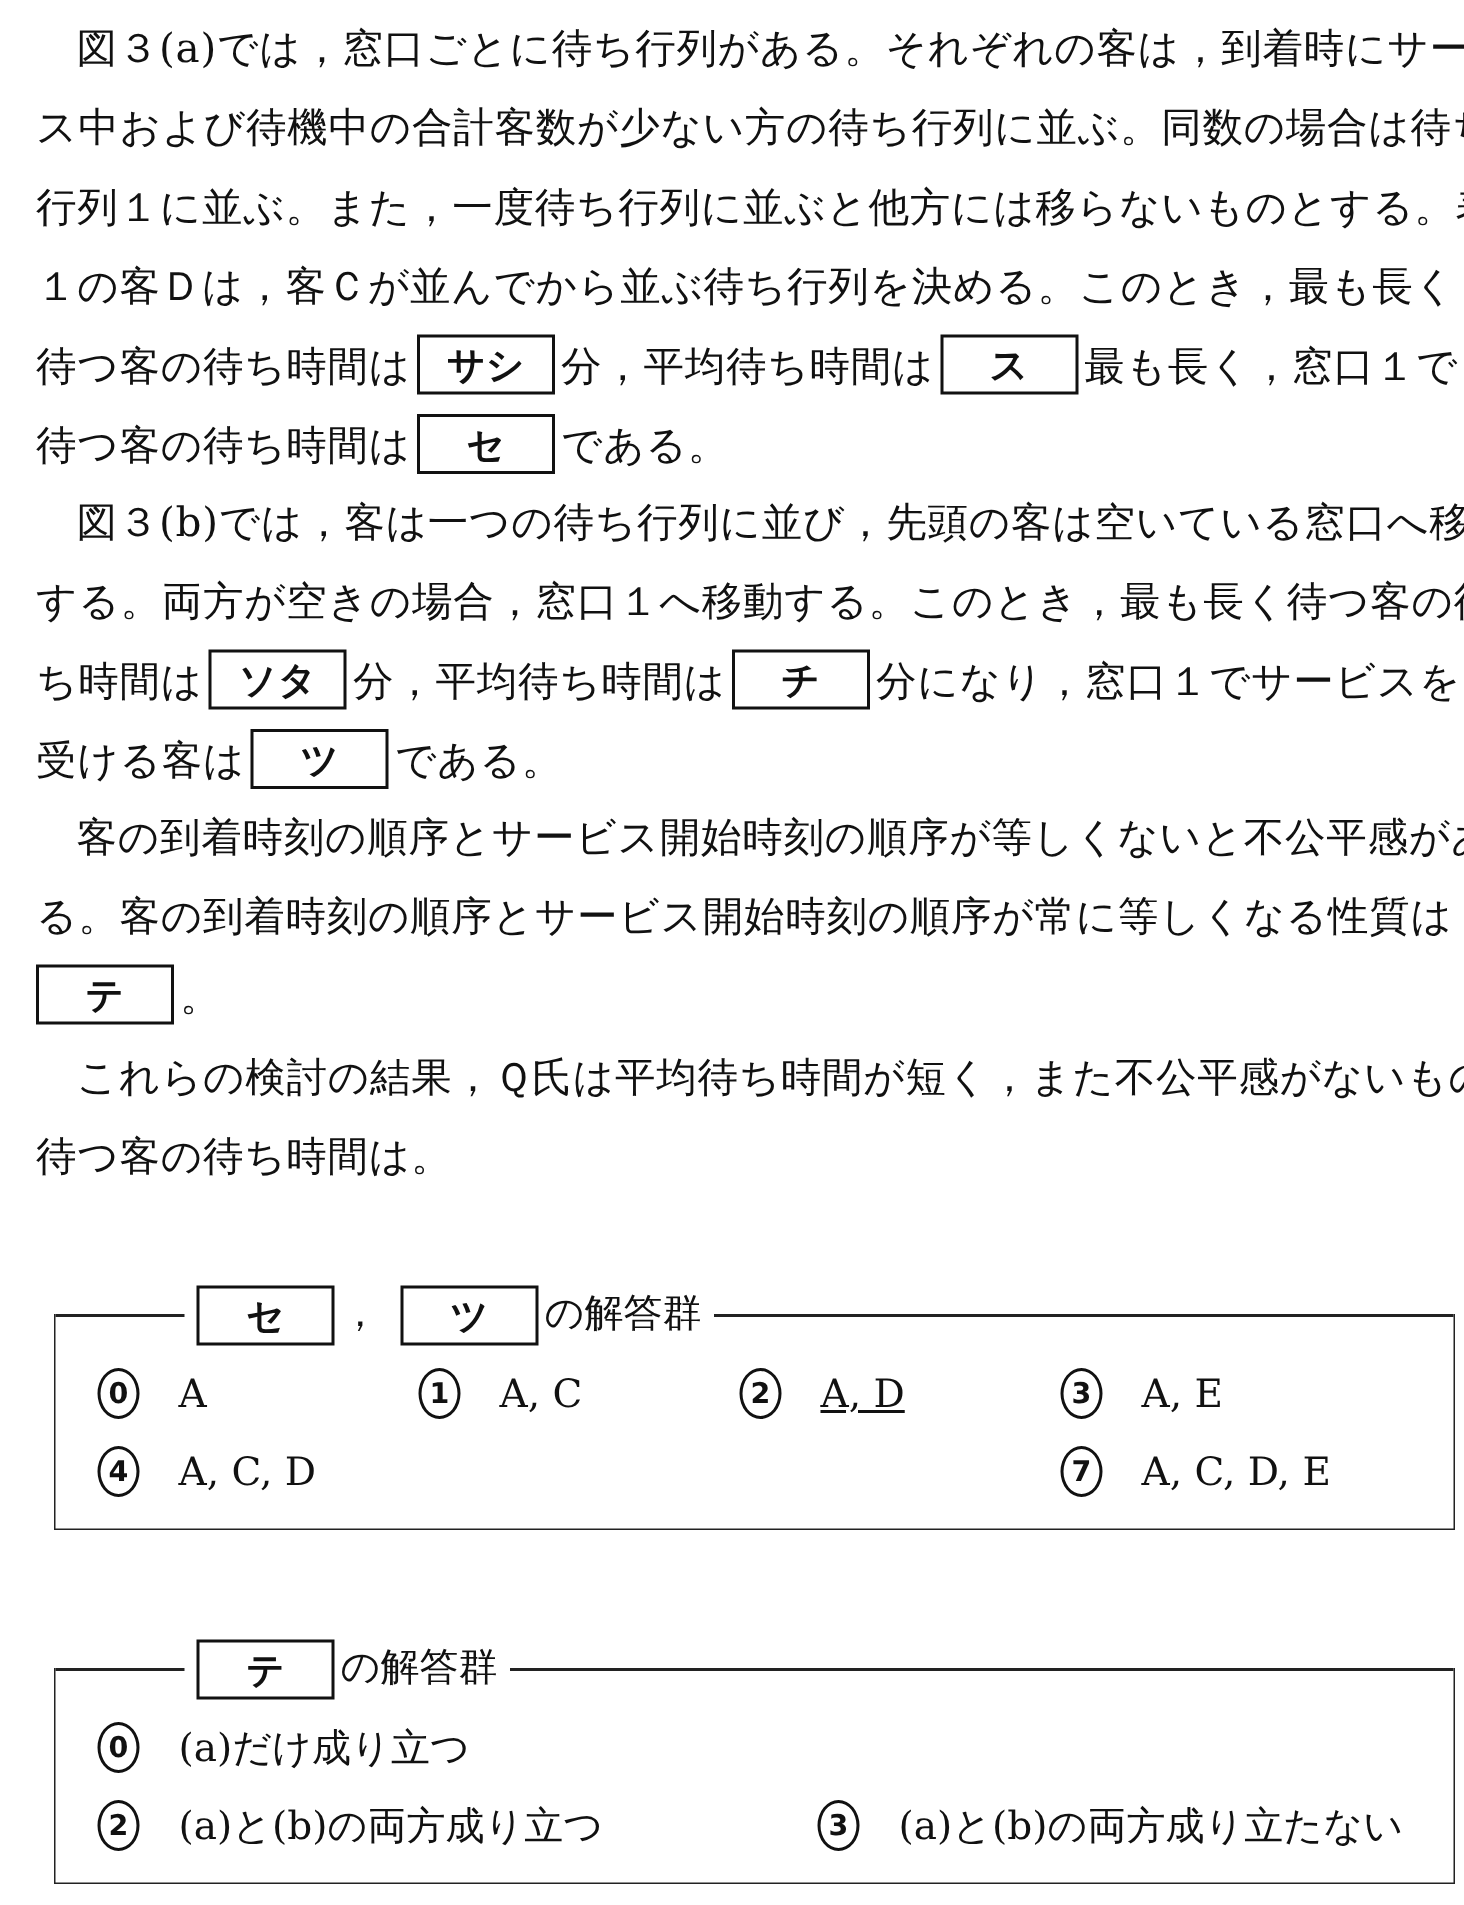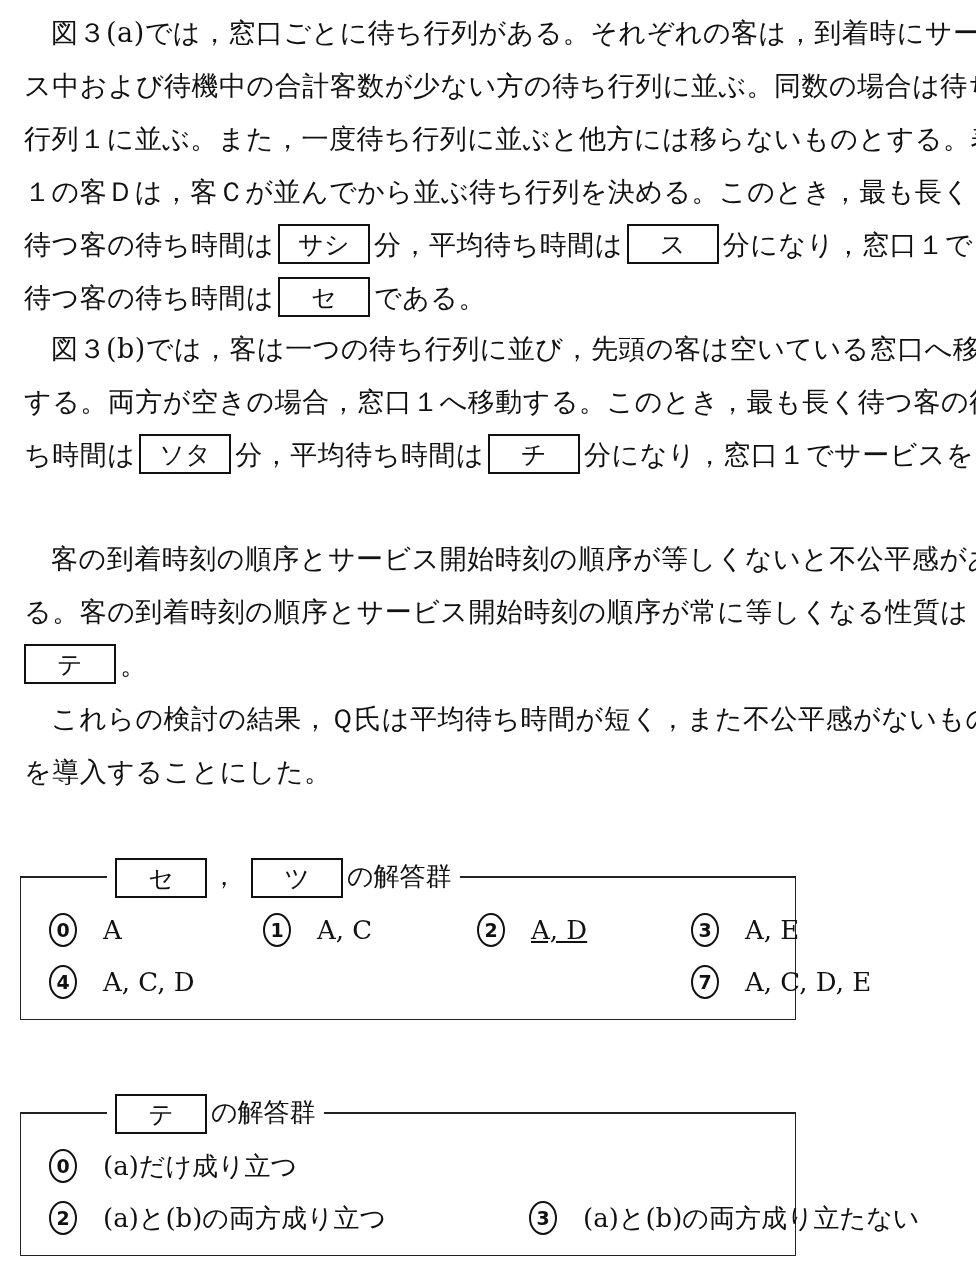--- a/index.html
+++ b/index.html
@@ -7,26 +7,26 @@
     width: 976px; height: 1270px; position: relative; overflow: hidden;
     font-family: "DejaVu Serif", "Liberation Serif", serif;
     color: #111;
   }
   .para { position: absolute; left: 24px; width: 936px; font-size: 27px; line-height: 53px; letter-spacing: 0.5px; }
   .line { display: block; height: 53px; white-space: nowrap; }
   .indent { padding-left: 27px; }
   .blank {
     display: inline-block; border: 2.5px solid #111; height: 40px; line-height: 38px;
     vertical-align: middle; text-align: center; font-family: "DejaVu Sans", sans-serif;
-    font-weight: normal; font-size: 25px; margin: 0 4px; box-sizing: border-box;
+    font-weight: bold; font-size: 25px; margin: 0 4px; box-sizing: border-box;
     position: relative; top: -3px;
   }
   .w90 { width: 92px; }
   .group {
-    position: absolute; left: 20px; width: 776px; border: 1.5px solid #222;
+    position: absolute; left: 36px; width: 934px; border: 1.5px solid #222;
     border-top: none; box-sizing: border-box;
   }
   .group-top { position: absolute; top: 0; height: 1.5px; background: #222; }
   .group-title {
     position: absolute; top: -22px; left: 86px; background: #fff; padding: 0 8px;
     font-size: 26px; height: 44px; line-height: 44px; white-space: nowrap;
   }
   .group-title .blank { top: 0; height: 40px; }
   .opt { position: absolute; font-size: 26px; white-space: nowrap; height: 40px; line-height: 40px; }
   .num {
@@ -38,46 +38,49 @@
 </style>
 </head>
 <body>
 
 <div class="para" style="top:6px;">
   <span class="line indent">図３(a)では，窓口ごとに待ち行列がある。それぞれの客は，到着時にサービ</span>
   <span class="line">ス中および待機中の合計客数が少ない方の待ち行列に並ぶ。同数の場合は待ち</span>
   <span class="line">行列１に並ぶ。また，一度待ち行列に並ぶと他方には移らないものとする。表</span>
   <span class="line">１の客Ｄは，客Ｃが並んでから並ぶ待ち行列を決める。このとき，最も長く</span>
   <span class="line">
-    <span>待つ客の待ち時間は</span><span class="blank w90">サシ</span><span>分，平均待ち時間は</span><span class="blank w90">ス</span><span>分になり，窓口１で</span>
+    <span>待つ客の待ち時間は</span><span class="blank w90">サシ</span><span>分，平均待ち時間は</span><span class="blank w90">ス</span><span>最も長く，窓口１で</span>
   </span>
   <span class="line">
     <span>待つ客の待ち時間は</span><span class="blank w90">セ</span><span>である。</span>
   </span>
 </div>
 
 <div class="para" style="top:322px;">
   <span class="line indent">図３(b)では，客は一つの待ち行列に並び，先頭の客は空いている窓口へ移動</span>
   <span class="line">する。両方が空きの場合，窓口１へ移動する。このとき，最も長く待つ客の待</span>
   <span class="line">
     <span>ち時間は</span><span class="blank w90">ソタ</span><span>分，平均待ち時間は</span><span class="blank w90">チ</span><span>分になり，窓口１でサービスを</span>
+  </span>
+  <span class="line">
+    <span>受ける客は</span><span class="blank w90">ツ</span><span>である。</span>
   </span>
 </div>
 
 <div class="para" style="top:532px;">
   <span class="line indent">客の到着時刻の順序とサービス開始時刻の順序が等しくないと不公平感があ</span>
   <span class="line">る。客の到着時刻の順序とサービス開始時刻の順序が常に等しくなる性質は</span>
   <span class="line">
     <span class="blank w90" style="margin-left:0;">テ</span><span>。</span>
   </span>
 </div>
 
 <div class="para" style="top:692px;">
   <span class="line indent">これらの検討の結果，Ｑ氏は平均待ち時間が短く，また不公平感がないもの</span>
-  <span class="line">を導入することにした。</span>
+  <span class="line">待つ客の待ち時間は。</span>
 </div>
 
 <div class="group" style="top:876px; height:144px;">
   <div class="group-top" style="left:0; width:100%;"></div>
   <div class="group-title">
     <span class="blank w90" style="margin-left:0;">セ</span><span>，</span><span class="blank w90" style="margin-left:14px;">ツ</span><span>の解答群</span>
   </div>
   <div class="opt" style="left:28px; top:34px;"><span class="num">0</span><span>A</span></div>
   <div class="opt" style="left:242px; top:34px;"><span class="num">1</span><span>A, C</span></div>
   <div class="opt" style="left:456px; top:34px;text-decoration:underline;"><span class="num">2</span><span>A, D</span></div>

